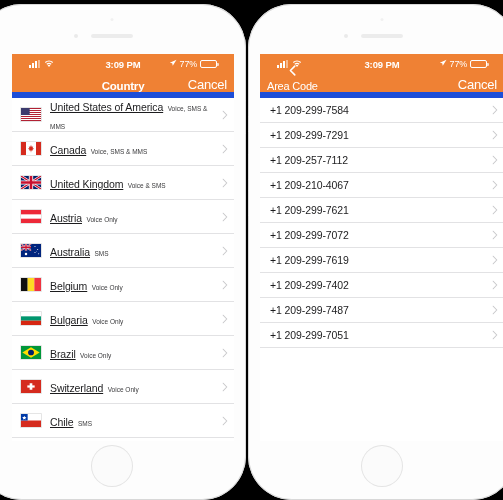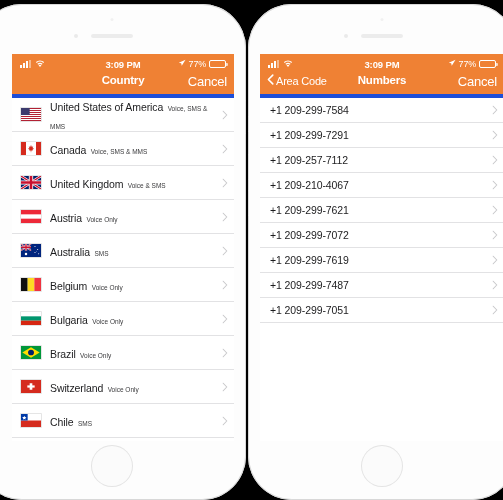--- a/index.html
+++ b/index.html
@@ -99,21 +99,21 @@
   .phone-right .screen { left: 12px; right: 12px; }
 
   
   .status-bar {
     position: relative;
     height: 20px;
     background: #ef8134;
     color: #ffffff;
     display: flex;
     align-items: center;
-    padding: 0 8px;
+    padding: 0 17px;
     font-size: 9px;
   }
   .sb-left  { display: flex; align-items: center; gap: 4px; flex: 1; }
   .sb-mid   { position: absolute; left: 0; right: 0; text-align: center;
               font-size: 9.5px; font-weight: bold; letter-spacing: -0.1px; }
   .sb-right { display: flex; align-items: center; gap: 3px; margin-left: auto;
               position: relative; z-index: 2; }
 
   .signal-bars { display: flex; align-items: flex-end; gap: 1px; height: 8px; }
   .signal-bars i { display: block; width: 2px; background: #ffffff; }
@@ -144,37 +144,38 @@
   }
   .battery-fill { height: 100%; background: #ffffff; border-radius: 1px; }
 
   
   .nav-bar {
     position: relative;
     height: 24px;
     background: #ef8134;
     color: #ffffff;
     display: flex;
-    align-items: flex-start;
+    align-items: flex-end;
     padding: 0 7px;
-    border-bottom: 4px solid #1d4ed8;
+    border-bottom: 6px solid #1d4ed8;
   }
   .nav-title {
     position: absolute;
     left: 0; right: 0;
     text-align: center;
     font-size: 11.5px;
     font-weight: bold;
     letter-spacing: -0.2px;
   }
   .nav-back {
     display: flex; align-items: center; gap: 2px;
     font-size: 11px;
     position: relative; z-index: 2;
     letter-spacing: -0.2px;
+    flex-direction: column;
   }
   .chev-left {
     width: 7px; height: 11px;
   }
   .nav-right {
     margin-left: auto;
     font-size: 13px;
     position: relative; z-index: 2;
     letter-spacing: -0.2px;
   }
@@ -214,20 +215,21 @@
 
   .row-text { flex: 1; min-width: 0; }
   .row-title {
     font-size: 10.5px;
     color: #1c1c1e;
     line-height: 12px;
     letter-spacing: -0.1px;
     white-space: nowrap;
     overflow: hidden;
     text-overflow: ellipsis;
+    text-decoration: underline;
   }
   .row-sub {
     font-size: 6.5px;
     color: #3a3a3c;
     line-height: 9px;
     letter-spacing: 0px;
     margin-top: 1px;
   }
   .row-number-text {
     font-size: 10.5px;
@@ -524,21 +526,20 @@
 
         <div class="nav-bar">
           <div class="nav-back">
             <span>
               <svg class="chev-left" viewBox="0 0 8 12" aria-hidden="true">
                 <path d="M6.6 1 1.6 6l5 5" fill="none" stroke="#fff" stroke-width="1.8" stroke-linecap="round" stroke-linejoin="round"></path>
               </svg>
             </span>
             <span>Area Code</span>
           </div>
-          <div class="nav-title">Numbers</div>
           <div class="nav-right">Cancel</div>
         </div>
 
         <div class="list" id="numbers-list">
             <div class="row row-num">
               <span class="row-number-text">+1 209-299-7584</span>
      <span style="flex:1"></span>
      <span><svg class="chev-right" viewBox="0 0 8 12" aria-hidden="true">
   <path d="M1.6 1 6.4 6l-4.8 5" fill="none" stroke="#9a9a9e" stroke-width="1.4" stroke-linecap="round" stroke-linejoin="round"></path>
                 </svg></span>
@@ -573,20 +574,27 @@
             </div>
             <div class="row row-num">
               <span class="row-number-text">+1 209-299-7072</span>
      <span style="flex:1"></span>
      <span><svg class="chev-right" viewBox="0 0 8 12" aria-hidden="true">
   <path d="M1.6 1 6.4 6l-4.8 5" fill="none" stroke="#9a9a9e" stroke-width="1.4" stroke-linecap="round" stroke-linejoin="round"></path>
                 </svg></span>
             </div>
             <div class="row row-num">
               <span class="row-number-text">+1 209-299-7619</span>
+     <span style="flex:1"></span>
+     <span><svg class="chev-right" viewBox="0 0 8 12" aria-hidden="true">
+  <path d="M1.6 1 6.4 6l-4.8 5" fill="none" stroke="#9a9a9e" stroke-width="1.4" stroke-linecap="round" stroke-linejoin="round"></path>
+                </svg></span>
+            </div>
+            <div class="row row-num">
+              <span class="row-number-text">+1 209-299-7402</span>
      <span style="flex:1"></span>
      <span><svg class="chev-right" viewBox="0 0 8 12" aria-hidden="true">
   <path d="M1.6 1 6.4 6l-4.8 5" fill="none" stroke="#9a9a9e" stroke-width="1.4" stroke-linecap="round" stroke-linejoin="round"></path>
                 </svg></span>
             </div>
             <div class="row row-num">
               <span class="row-number-text">+1 209-299-7487</span>
      <span style="flex:1"></span>
      <span><svg class="chev-right" viewBox="0 0 8 12" aria-hidden="true">
   <path d="M1.6 1 6.4 6l-4.8 5" fill="none" stroke="#9a9a9e" stroke-width="1.4" stroke-linecap="round" stroke-linejoin="round"></path>

